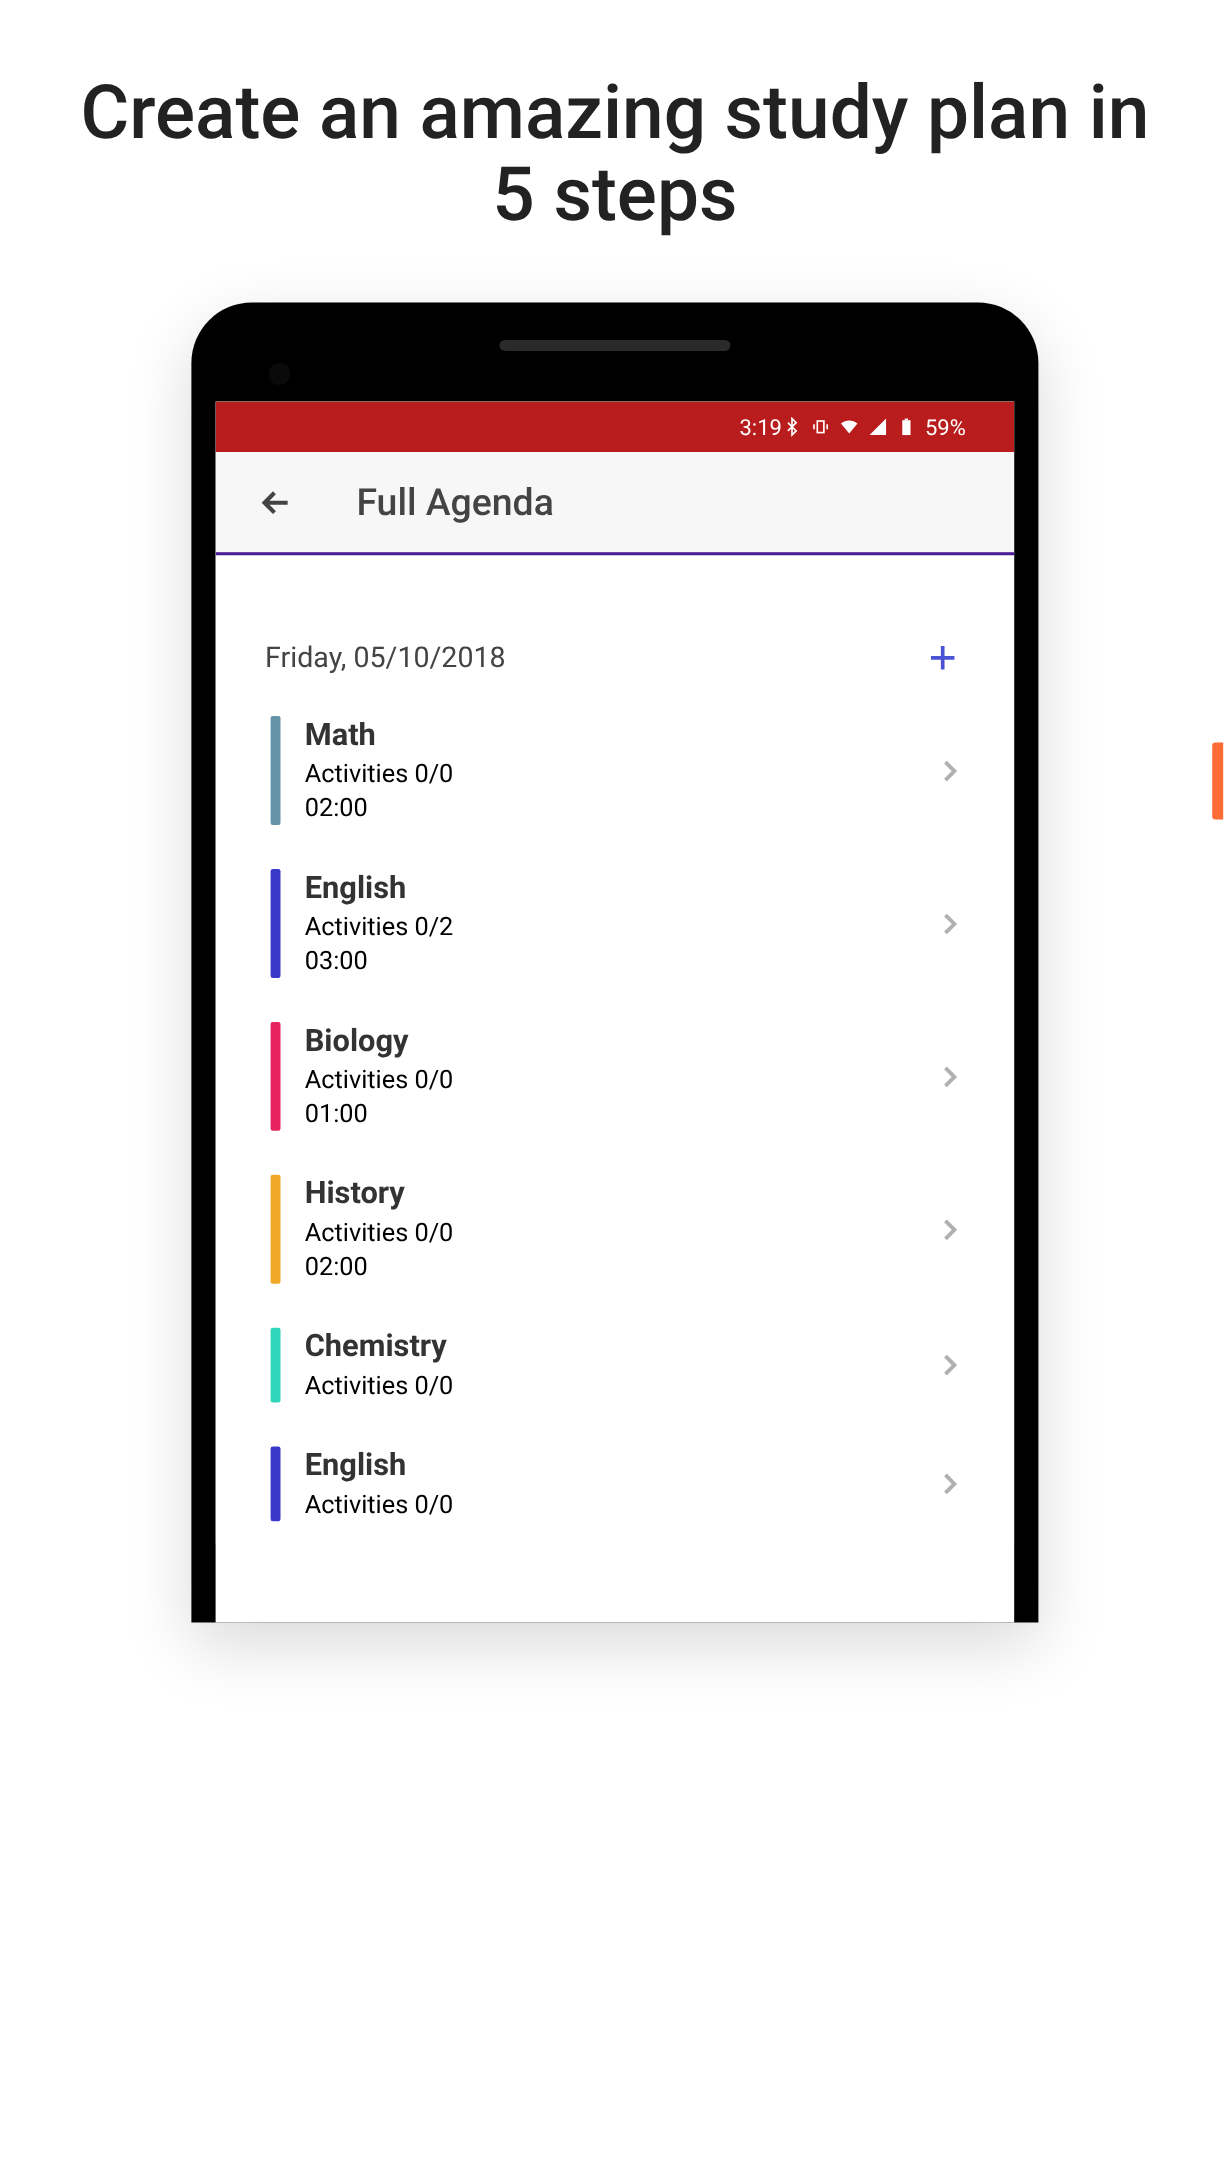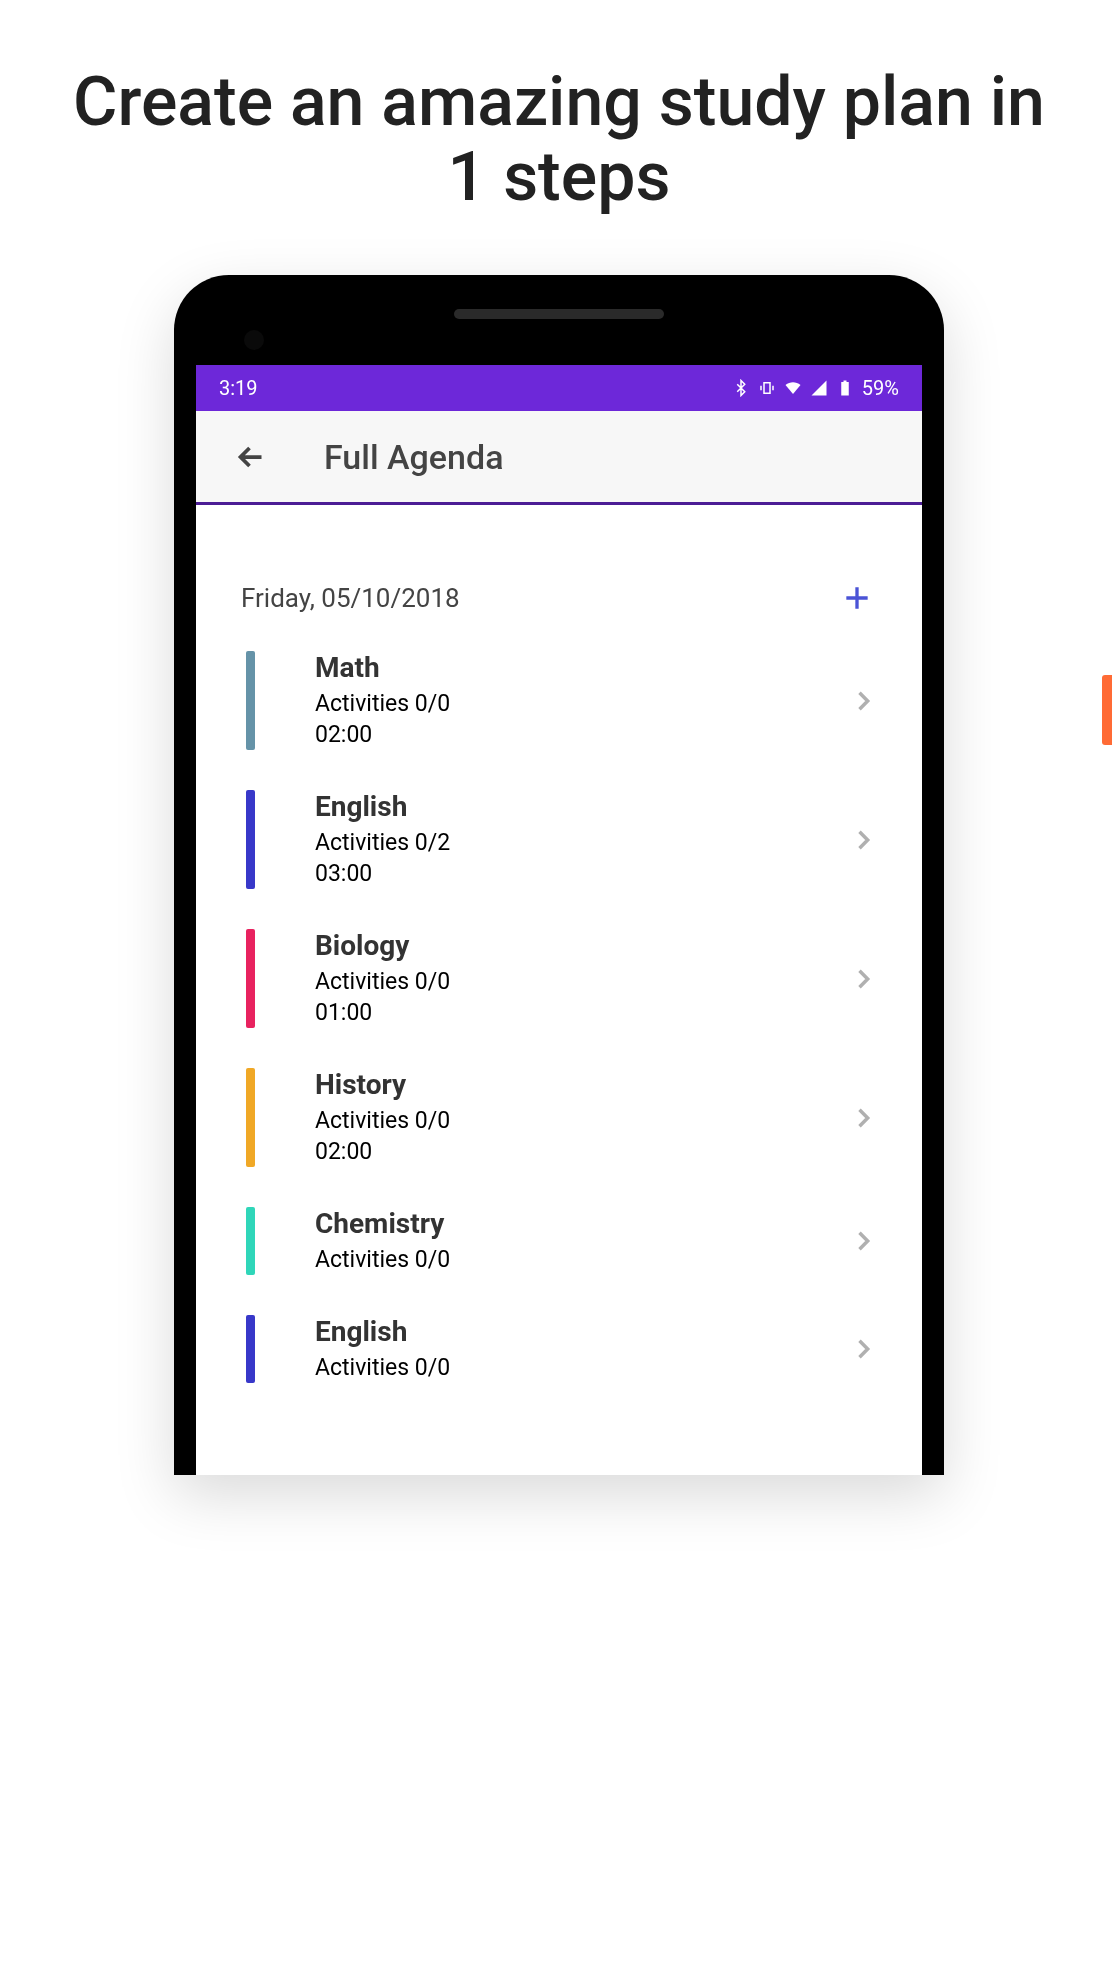--- a/index.html
+++ b/index.html
@@ -58,26 +58,26 @@
       top: 90px;
       left: 22px;
       right: 22px;
       bottom: 0;
       background: #fff;
       overflow: hidden;
       border-radius: 0;
     }
     .status-bar {
       height: 46px;
-      background: #6d28d9;
+      background: #b91c1c;
       color: #fff;
       display: flex;
       align-items: center;
-      justify-content: space-between;
-      padding: 0 23px;
+      justify-content: flex-end;
+      padding: 0 44px;
       font-size: 20px;
     }
     .status-right {
       display: flex;
       align-items: center;
       gap: 8px;
     }
     .status-right svg {
       width: 18px;
       height: 18px;
@@ -141,21 +141,20 @@
       height: 32px;
       stroke: #4a53d6;
       stroke-width: 2.5;
       fill: none;
     }
     .subject-row {
       display: flex;
       align-items: stretch;
       padding: 20px 45px 20px 50px;
       cursor: pointer;
-      gap: 38px;
     }
     .color-bar {
       width: 9px;
       border-radius: 2px;
       margin-right: 22px;
       align-self: stretch;
     }
     .subject-info {
       flex: 1;
     }
@@ -188,21 +187,21 @@
       top: 675px;
       width: 10px;
       height: 70px;
       background: #ff6b35;
       border-radius: 3px 0 0 3px;
     }
   </style>
 </head>
 <body>
 
-<div class="marketing-title">Create an amazing study plan in 1 steps</div>
+<div class="marketing-title">Create an amazing study plan in 5 steps</div>
 
 <div class="phone-outer">
   <div class="phone-speaker"></div>
   <div class="phone-camera"></div>
   <div class="phone-screen">
 
     <div class="status-bar">
       <span>3:19</span>
       <div class="status-right">
         <svg viewBox="0 0 24 24">

